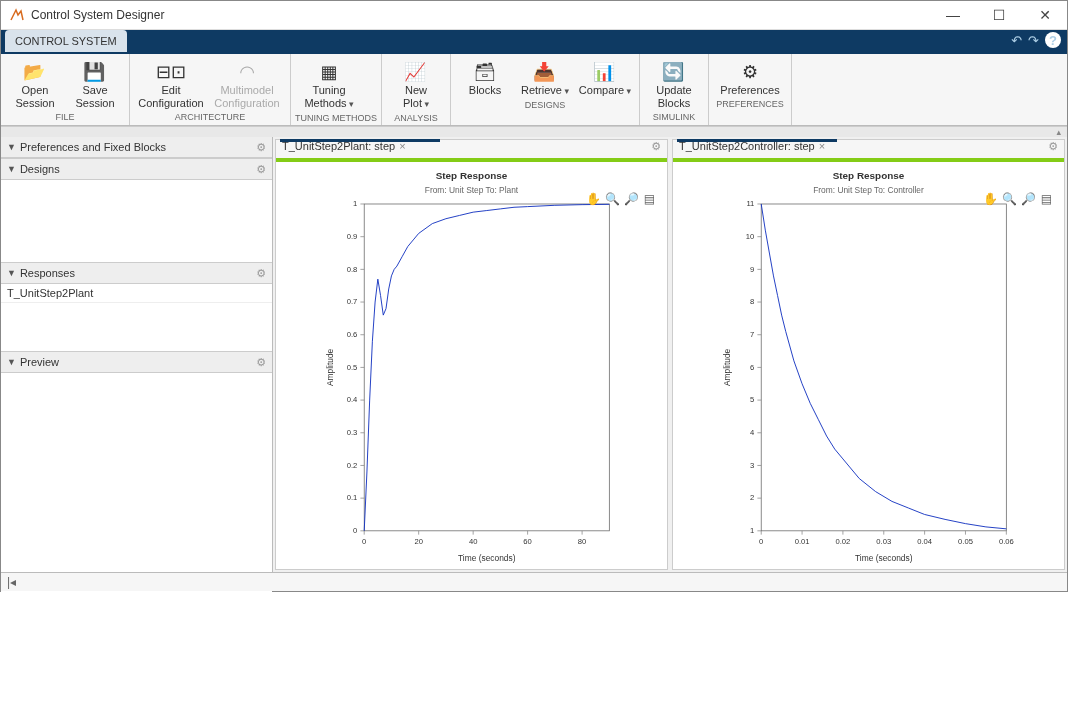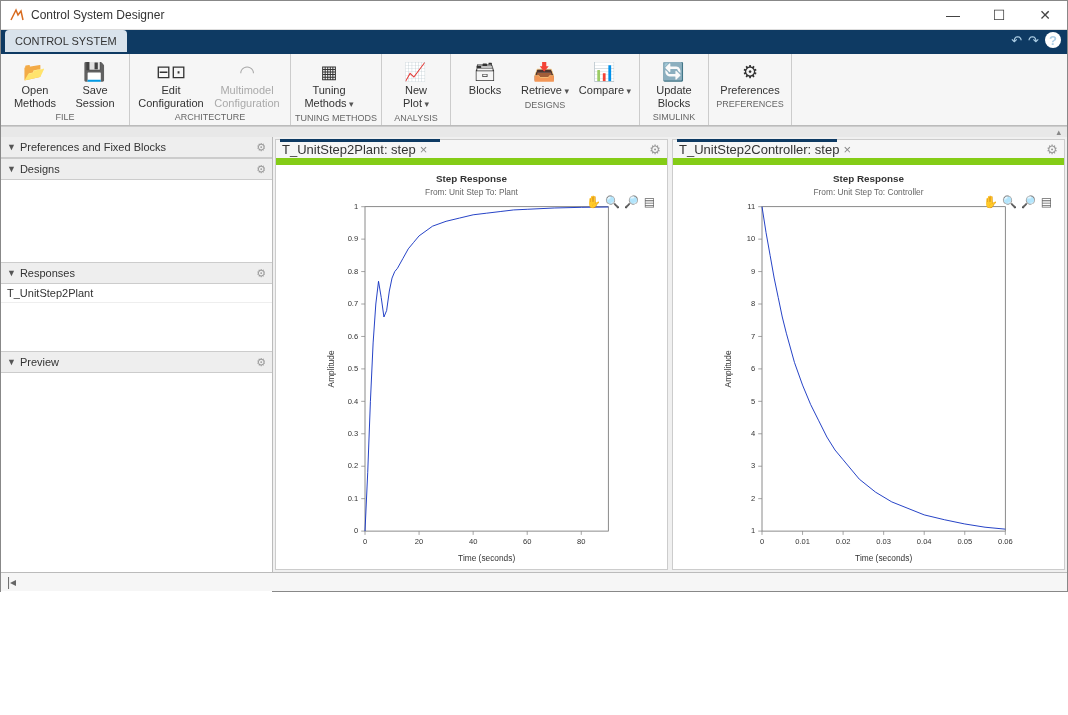--- a/index.html
+++ b/index.html
@@ -26,21 +26,21 @@
 .body{flex:1;display:flex;min-height:0;background:#f0f0f0}
 .leftpane{width:271px;border-right:1px solid #bbb;background:#fff;display:flex;flex-direction:column}
 .panel{border-bottom:1px solid #ccc}
 .panelhead{height:20px;background:#eee;border-bottom:1px solid #ccc;display:flex;align-items:center;padding:0 6px;font-size:11px;color:#333}
 .panelhead .tri{margin-right:4px;font-size:9px;color:#555}
 .panelhead .gear{margin-left:auto;color:#999;font-size:11px}
 .panelbody{background:#fff}
 .listitem{padding:3px 6px;font-size:11px;border-bottom:1px solid #eee}
 .charts{flex:1;display:flex;gap:4px;padding:2px 2px 2px 2px;min-width:0}
 .chartpane{flex:1;background:#fff;border:1px solid #ccc;display:flex;flex-direction:column;min-width:0}
-.charttab{height:18px;background:#f6f6f6;border-bottom:7px solid #84cc16;display:flex;align-items:center;padding:0 6px;font-size:13px;position:relative}
+.charttab{height:18px;background:#f6f6f6;border-bottom:4px solid #84cc16;display:flex;padding:0 6px;font-size:11px;position:relative}
 .charttab .close{margin-left:4px;color:#888}
 .charttab .gear{position:absolute;right:6px;color:#999}
 .charttab .bar{position:absolute;top:-1px;left:4px;width:160px;height:3px;background:#0e3a63}
 .plot{flex:1;position:relative}
 .plot svg{position:absolute;inset:0;width:100%;height:100%}
 .ptitle{font-size:13px;font-weight:bold;fill:#333;text-anchor:middle}
 .psub{font-size:11px;fill:#666;text-anchor:middle}
 .axislbl{font-size:11px;fill:#333;text-anchor:middle}
 .tick text{font-size:10px;fill:#333}
 .tick line{stroke:#888;stroke-width:1}
@@ -75,21 +75,21 @@
       <span class="help">?</span>
     </div>
   </div>
 
   <div class="toolstrip">
     <div class="tsgroup">
       <div class="row">
         <div class="tbtn">
           <div class="ico">📂</div>
           <div class="txt">Open
-Methods</div>
+Session</div>
         </div>
         <div class="tbtn">
           <div class="ico">💾</div>
           <div class="txt">Save
 Session</div>
         </div>
       </div>
       <div class="lbl">FILE</div>
     </div>
     <div class="tsgroup">

